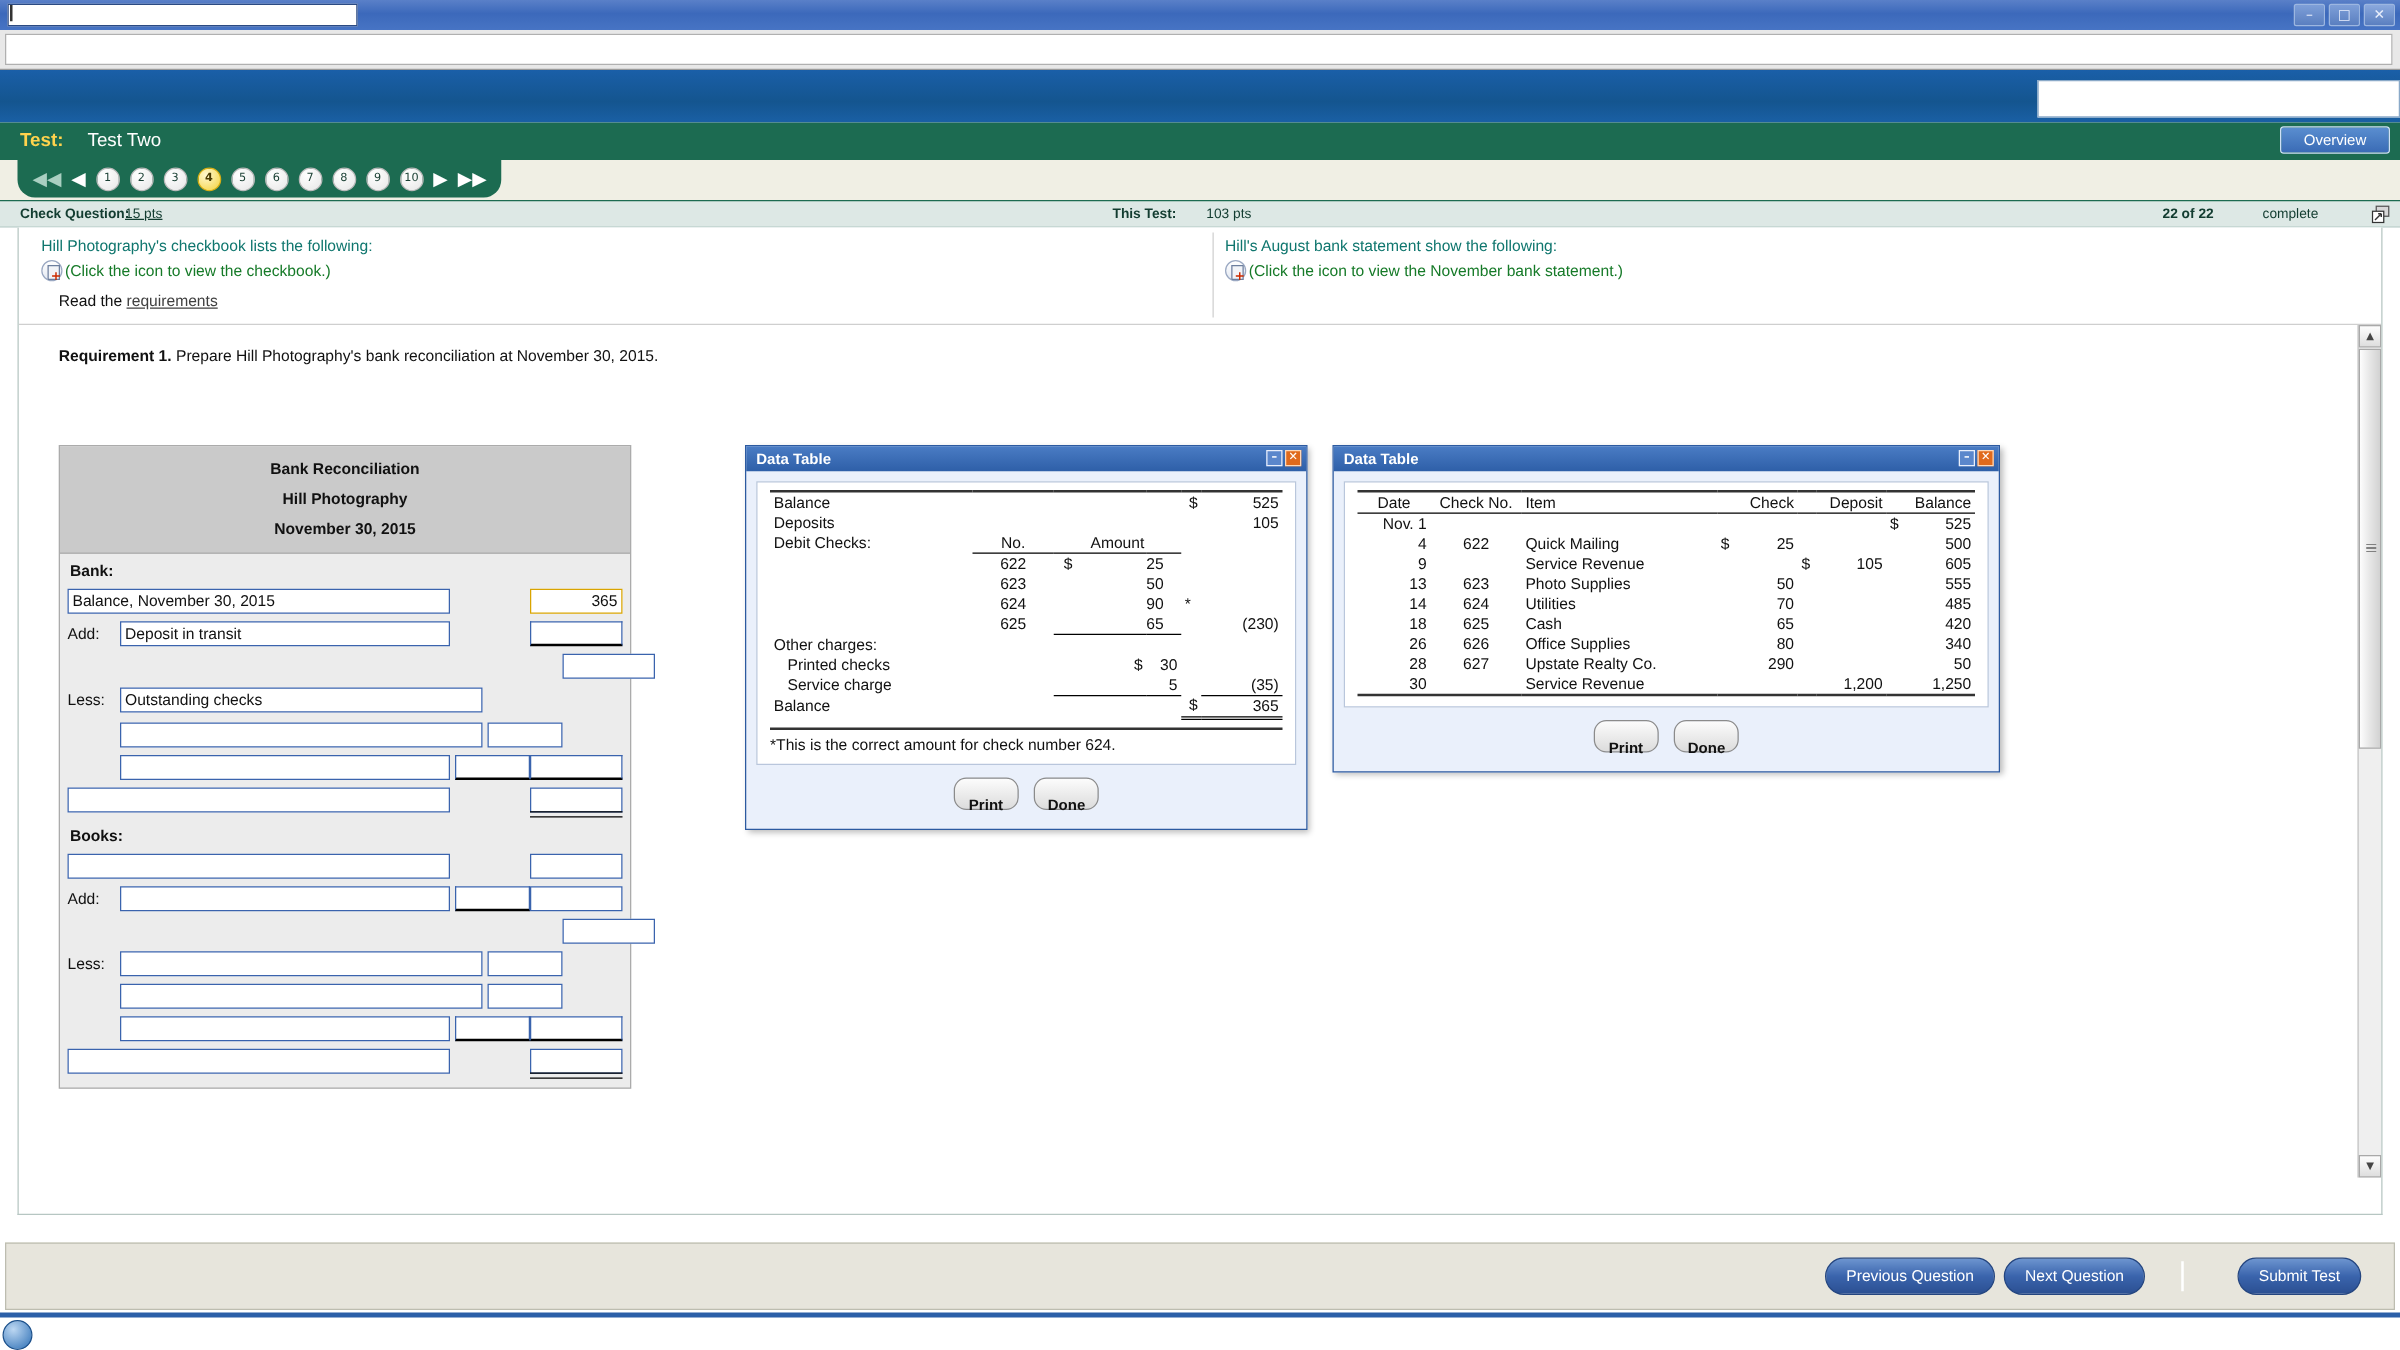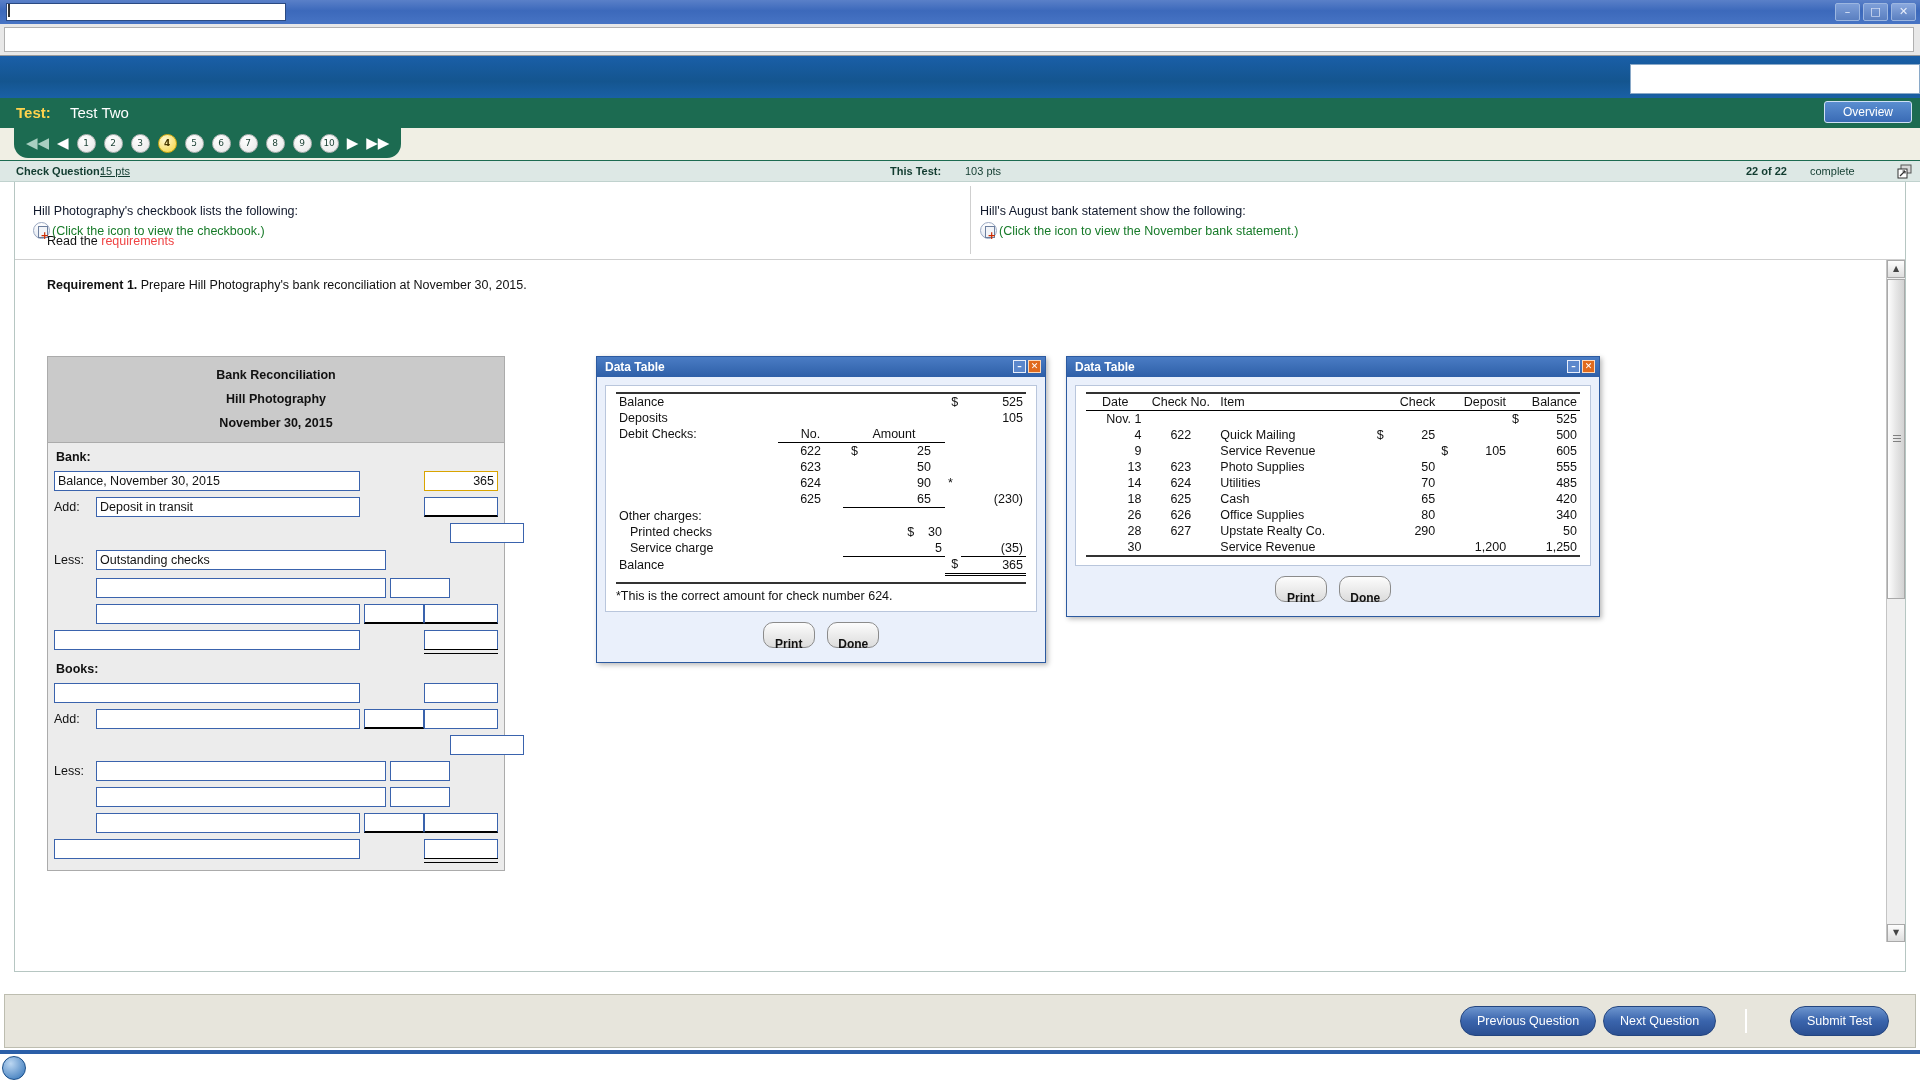--- a/index.html
+++ b/index.html
@@ -108,21 +108,21 @@
   
   .scorestrip {
     position: absolute; left: 0; top: 160px; width: 1920px; height: 22px;
     background: #dde8e5; border-top: 1px solid #1c6b51; border-bottom: 1px solid #c0d2ce;
     font-size: 11px; color: #123c30;
   }
   .ss-q { position: absolute; left: 16px; top: 4px; font-weight: bold; }
   .ss-qv { position: absolute; left: 100px; top: 4px; text-decoration: underline; }
   .ss-t { position: absolute; left: 890px; top: 4px; font-weight: bold; }
   .ss-tv { position: absolute; left: 965px; top: 4px; }
-  .ss-prog { position: absolute; left: 1730px; top: 4px; font-weight: bold; margin-left: 16px; }
+  .ss-prog { position: absolute; left: 1730px; top: 4px; font-weight: bold; }
   .ss-comp { position: absolute; left: 1810px; top: 4px; }
   .ss-icon {
     position: absolute; right: 8px; top: 3px; width: 15px; height: 15px;
     cursor: pointer;
   }
 
   
   .content-shell {
     position: absolute; left: 14px; top: 182px; width: 1892px; height: 790px;
     background: #ffffff; border: 1px solid #b6c6c2; border-top: none;
@@ -132,40 +132,40 @@
   
   .intro {
     position: absolute; left: 0; top: 0; width: 1890px; height: 78px;
     border-bottom: 1px solid #cfcfcf;
   }
   .intro-left { position: absolute; left: 18px; top: 8px; width: 920px; }
   .intro-right { position: absolute; left: 965px; top: 8px; width: 900px; }
   .intro-divider {
     position: absolute; left: 955px; top: 4px; width: 1px; height: 68px; background: #cfcfcf;
   }
-  .intro-line { font-size: 12.5px; color: #0f172a; margin-bottom: 4px; margin-top: 14px; }
+  .intro-line { font-size: 12.5px; color: #0f766e; margin-bottom: 4px; }
   .icon-row { display: flex; align-items: center; gap: 2px; }
   .doc-icon {
     width: 17px; height: 17px; flex: 0 0 17px;
     border: 1px solid #9aa8c2; border-radius: 50%;
     background: linear-gradient(to bottom,#ffffff,#e4e9f2);
     position: relative;
   }
   .doc-icon::before {
     content: ""; position: absolute; left: 4px; top: 3px;
     width: 8px; height: 10px; background: #f2f4f8; border: 1px solid #6d7f9e;
   }
   .doc-icon::after {
     content: "+"; position: absolute; right: 0px; bottom: -2px;
     color: #cc2b00; font-size: 10px; font-weight: bold; line-height: 9px;
     font-family: "DejaVu Sans", sans-serif;
   }
   .icon-caption { font-size: 12.5px; color: #167a28; }
   .read-req { position: absolute; left: 32px; top: 52px; font-size: 12.5px; color: #111; }
-  .req-link { color: #ef4444; cursor: pointer; }
+  .req-link { color: #404040; text-decoration: underline; cursor: pointer; }
 
   
   .scrollregion {
     position: absolute; left: 0; top: 78px; width: 1890px; height: 682px;
     overflow: hidden;
   }
   .scroll-track {
     position: absolute; right: 0px; top: 78px; width: 19px; height: 682px;
     background: #efefef; border-left: 1px solid #c4c4c4;
   }

